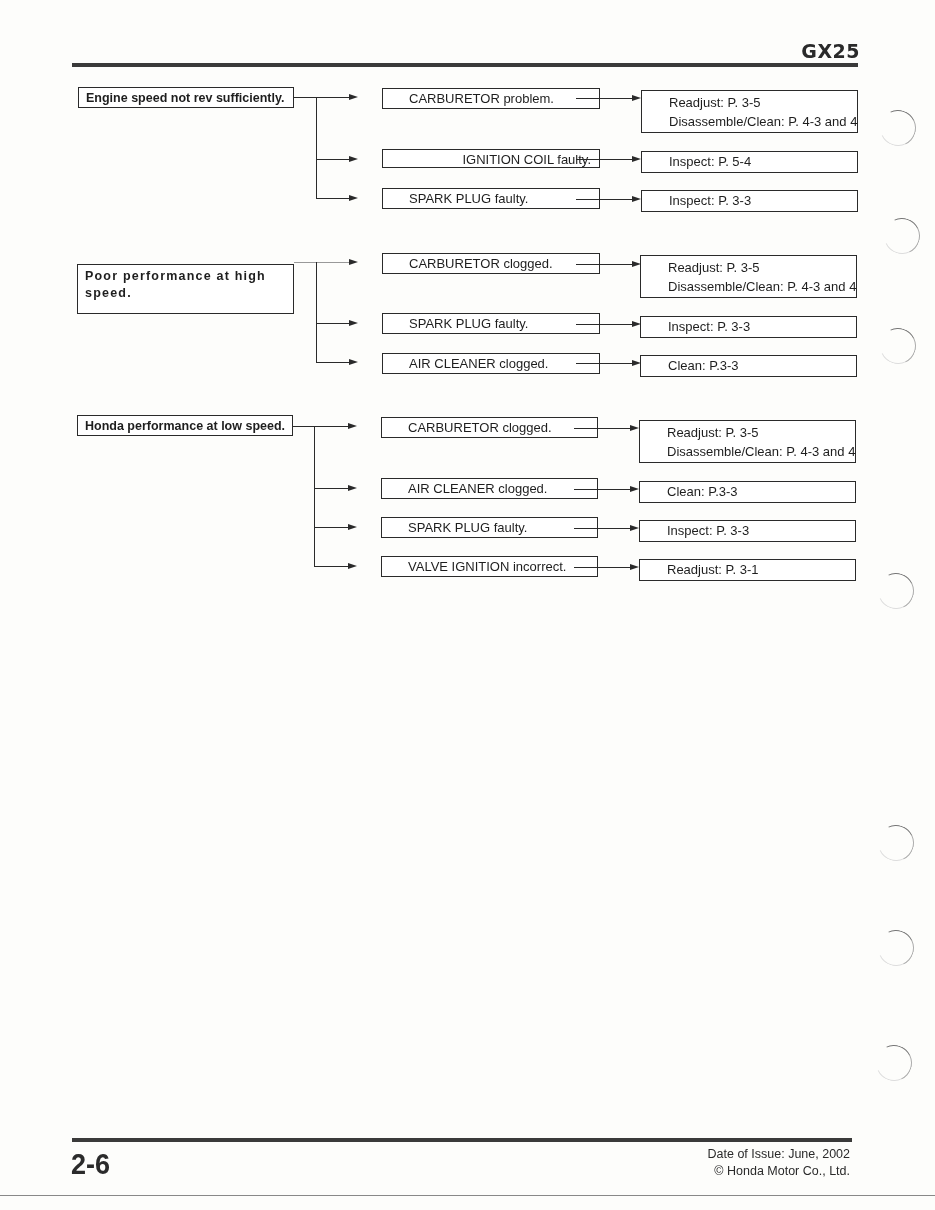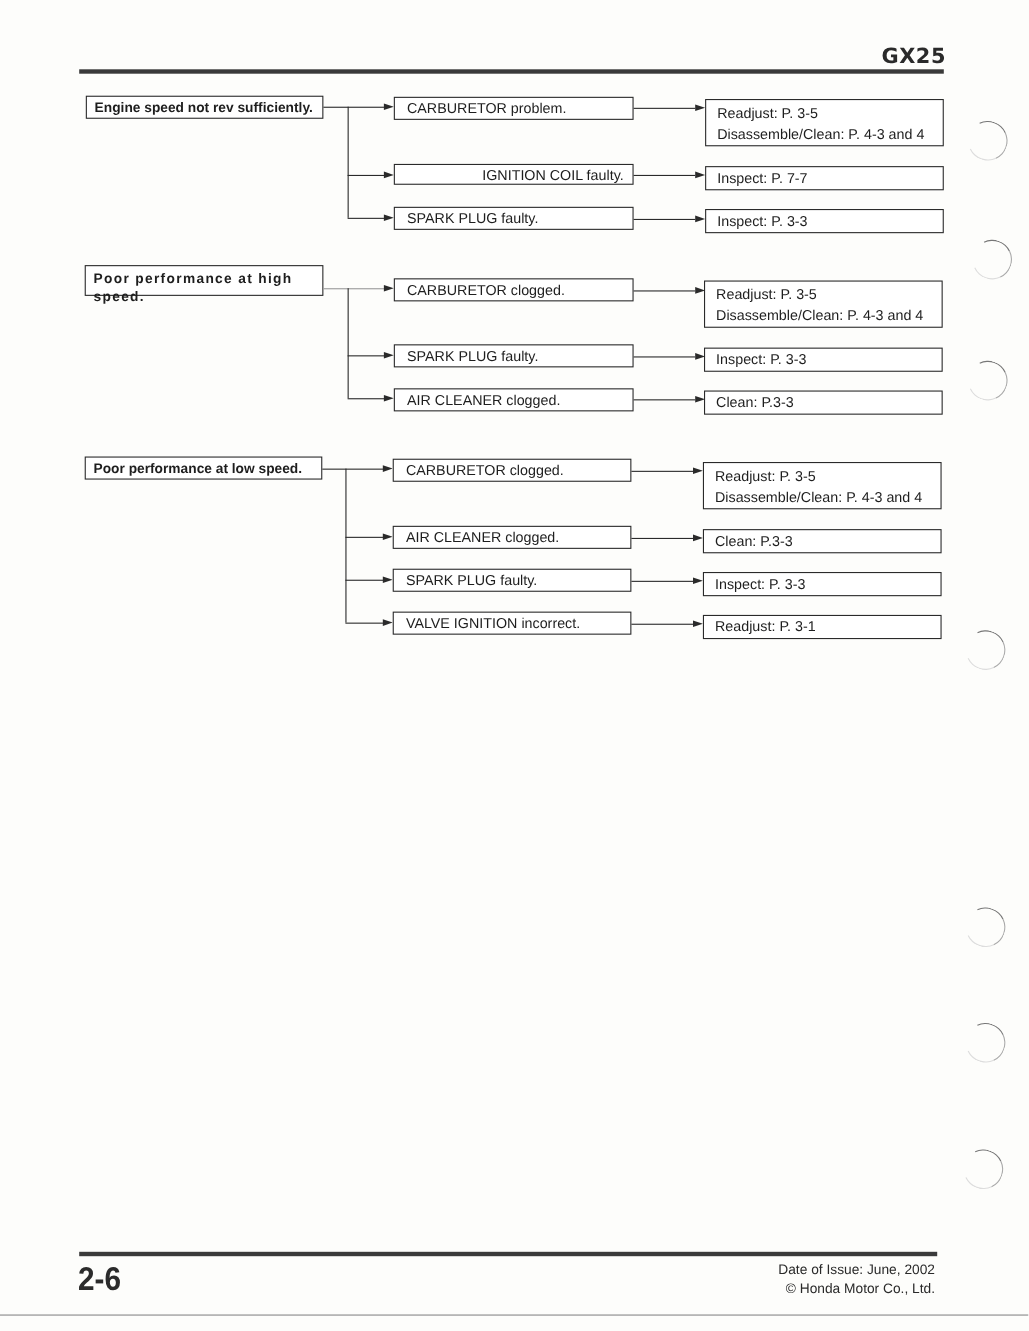--- a/index.html
+++ b/index.html
@@ -19,23 +19,23 @@
   .rule-edge { position: absolute; left: 0; top: 1195px; width: 935px; height: 1px; background: #888; }
 
   .box {
     position: absolute; box-sizing: border-box;
     border: 1px solid #2a2a2a; background: #fff;
     font-size: 13px; line-height: 19px; padding: 0 8px;
     white-space: nowrap;
   }
   .symptom { font-weight: bold; font-size: 12.5px; padding: 1px 7px; }
   .symptom.wrap { white-space: normal; letter-spacing: 1.2px; line-height: 17px; padding: 3px 7px; }
-  .cause { padding-left: 11px; }
+  .cause { padding-left: 26px; margin-left: 24px; }
   .remedy { padding-left: 10px; }
-  .remedy .line { display: block; }
+  .remedy .line { display: block; margin-left: 17px; }
 
   .hline { position: absolute; height: 1px; background: #2a2a2a; }
   .vline { position: absolute; width: 1px; background: #2a2a2a; }
   .arrow {
     position: absolute; width: 0; height: 0;
     border-top: 3px solid transparent; border-bottom: 3px solid transparent;
     border-left: 9px solid #2a2a2a;
   }
 
   .page-num {
@@ -72,33 +72,33 @@
   <span class="line">Readjust: P. 3-5</span>
   <span class="line">Disassemble/Clean: P. 4-3 and 4</span>
 </div>
 
 <div class="hline" style="left:316px; top:159px; width:34px;"></div>
 <div class="arrow" style="left:349px; top:156px;"></div>
 <div class="box cause" style="left:358px; top:149px; width:218px; height:19px;text-align:right;">IGNITION COIL faulty.</div>
 <div class="hline" style="left:576px; top:159px; width:56px;"></div>
 <div class="arrow" style="left:632px; top:156px;"></div>
 <div class="box remedy" style="left:641px; top:151px; width:217px; height:22px;">
-  <span class="line">Inspect: P. 7-7</span>
+  <span class="line">Inspect: P. 5-4</span>
 </div>
 
 <div class="hline" style="left:316px; top:198px; width:34px;"></div>
 <div class="arrow" style="left:349px; top:195px;"></div>
 <div class="box cause" style="left:358px; top:188px; width:218px; height:21px;">SPARK PLUG faulty.</div>
 <div class="hline" style="left:576px; top:199px; width:56px;"></div>
 <div class="arrow" style="left:632px; top:196px;"></div>
 <div class="box remedy" style="left:641px; top:190px; width:217px; height:22px;">
   <span class="line">Inspect: P. 3-3</span>
 </div>
 
-<div class="box symptom wrap" style="left:77px; top:241px; width:217px; height:28px;">Poor performance at high speed.</div>
+<div class="box symptom wrap" style="left:77px; top:264px; width:217px; height:50px;">Poor performance at high speed.</div>
 <div class="hline" style="left:294px; top:262px; width:56px; background:#999;"></div>
 <div class="vline" style="left:316px; top:262px; height:100px;"></div>
 <div class="arrow" style="left:349px; top:259px;"></div>
 <div class="box cause" style="left:358px; top:253px; width:218px; height:21px;">CARBURETOR clogged.</div>
 <div class="hline" style="left:576px; top:264px; width:56px;"></div>
 <div class="arrow" style="left:632px; top:261px;"></div>
 <div class="box remedy" style="left:640px; top:255px; width:217px; height:43px; padding-top:2px;">
   <span class="line">Readjust: P. 3-5</span>
   <span class="line">Disassemble/Clean: P. 4-3 and 4</span>
 </div>
@@ -114,21 +114,21 @@
 
 <div class="hline" style="left:316px; top:362px; width:34px;"></div>
 <div class="arrow" style="left:349px; top:359px;"></div>
 <div class="box cause" style="left:358px; top:353px; width:218px; height:21px;">AIR CLEANER clogged.</div>
 <div class="hline" style="left:576px; top:363px; width:56px;"></div>
 <div class="arrow" style="left:632px; top:360px;"></div>
 <div class="box remedy" style="left:640px; top:355px; width:217px; height:22px;">
   <span class="line">Clean: P.3-3</span>
 </div>
 
-<div class="box symptom" style="left:77px; top:415px; width:216px; height:21px;">Poor performance at low speed.</div>
+<div class="box symptom" style="left:77px; top:415px; width:216px; height:21px;">Honda performance at low speed.</div>
 <div class="hline" style="left:293px; top:426px; width:57px;"></div>
 <div class="vline" style="left:314px; top:426px; height:140px;"></div>
 <div class="arrow" style="left:348px; top:423px;"></div>
 <div class="box cause" style="left:357px; top:417px; width:217px; height:21px;">CARBURETOR clogged.</div>
 <div class="hline" style="left:574px; top:428px; width:57px;"></div>
 <div class="arrow" style="left:630px; top:425px;"></div>
 <div class="box remedy" style="left:639px; top:420px; width:217px; height:43px; padding-top:2px;">
   <span class="line">Readjust: P. 3-5</span>
   <span class="line">Disassemble/Clean: P. 4-3 and 4</span>
 </div>

